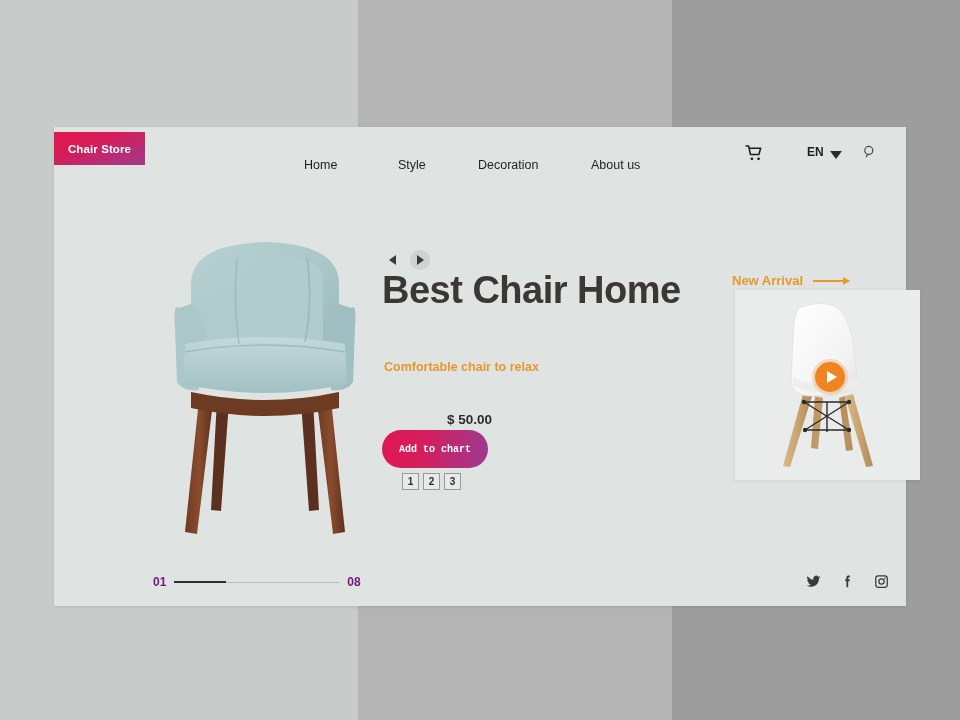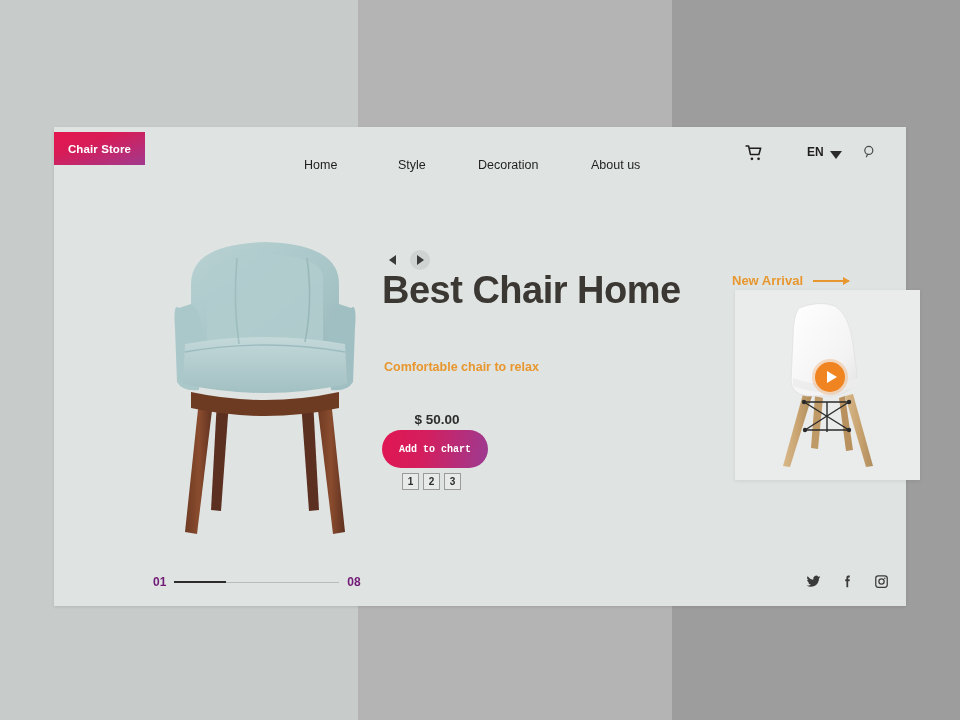--- a/index.html
+++ b/index.html
@@ -103,21 +103,21 @@
     width: 300px;
     font-size: 38px; font-weight: bold; line-height: 1.06;
     color: #3b3733; letter-spacing: -0.5px;
   }
   #subheadline {
     position: absolute; left: 330px; top: 233px;
     font-size: 12.5px; font-weight: bold; color: #e8972f; text-align: center;
   }
   #price {
     position: absolute; left: 328px; top: 285px;
-    width: 110px; text-align: center;
+    width: 110px; text-align: right;
     font-size: 13.5px; font-weight: bold; color: #2c2c2c;
   }
   #add-to-cart {
     position: absolute; left: 328px; top: 303px;
     width: 106px; height: 38px; border: none; border-radius: 19px;
     background: linear-gradient(100deg, #e01652 0%, #d41e5e 40%, #9b3b92 100%);
     color: #ffffff; font-size: 10px; font-weight: bold;
     font-family: Liberation Mono, monospace;
     cursor: pointer;
   }

